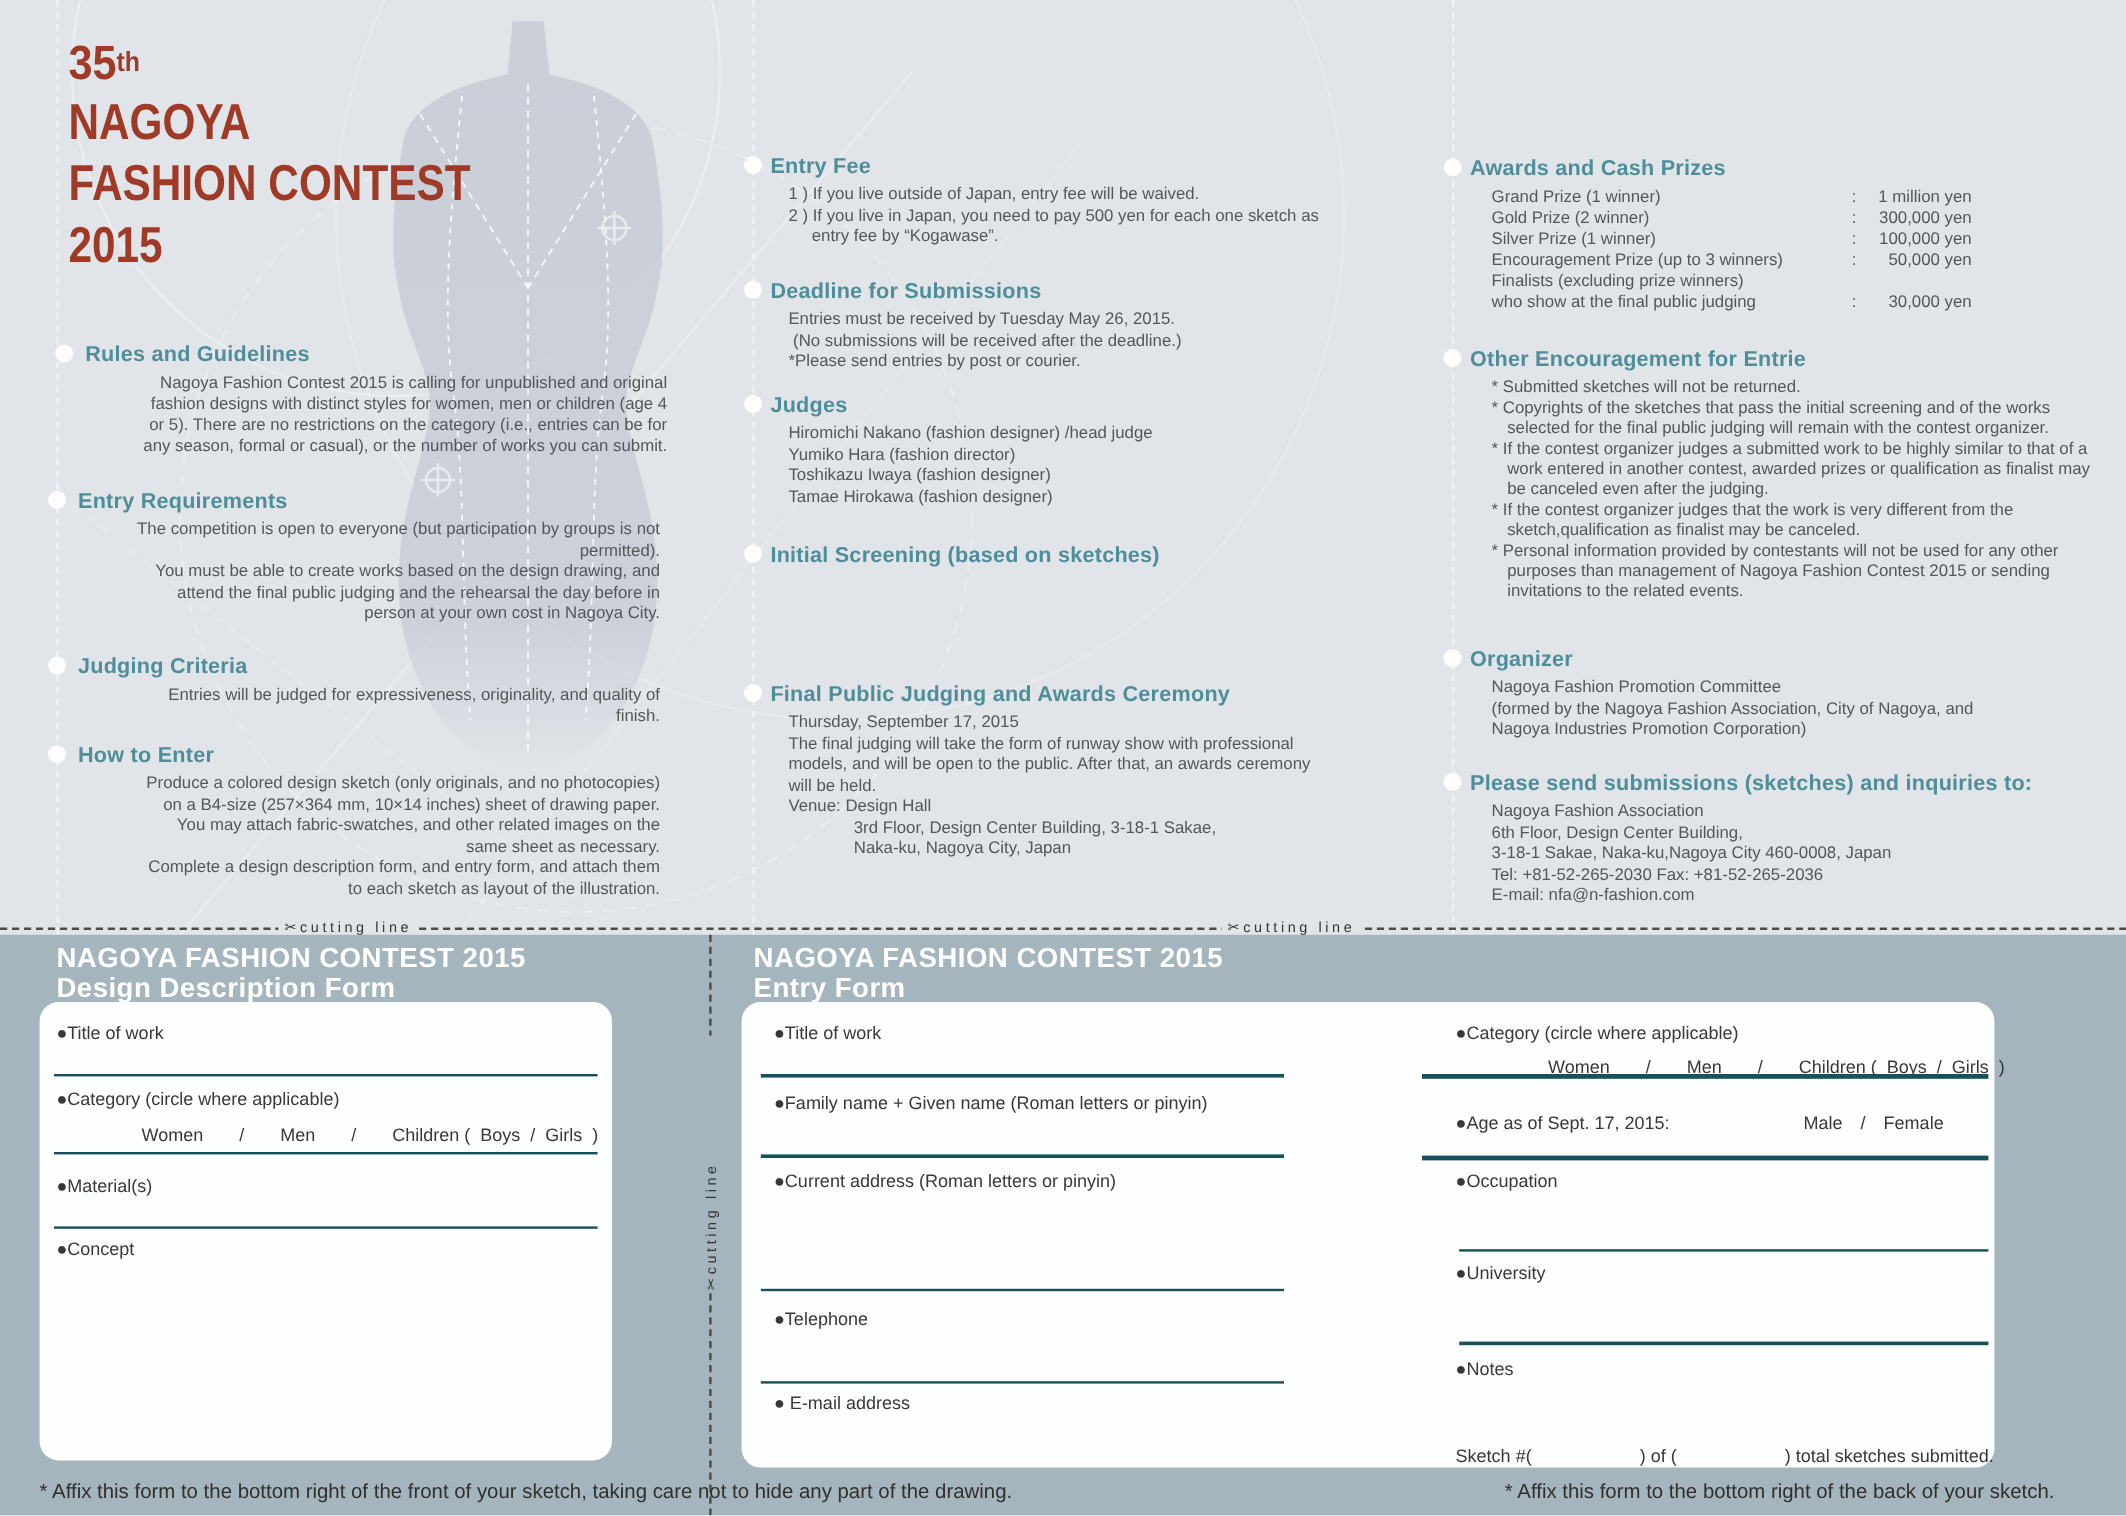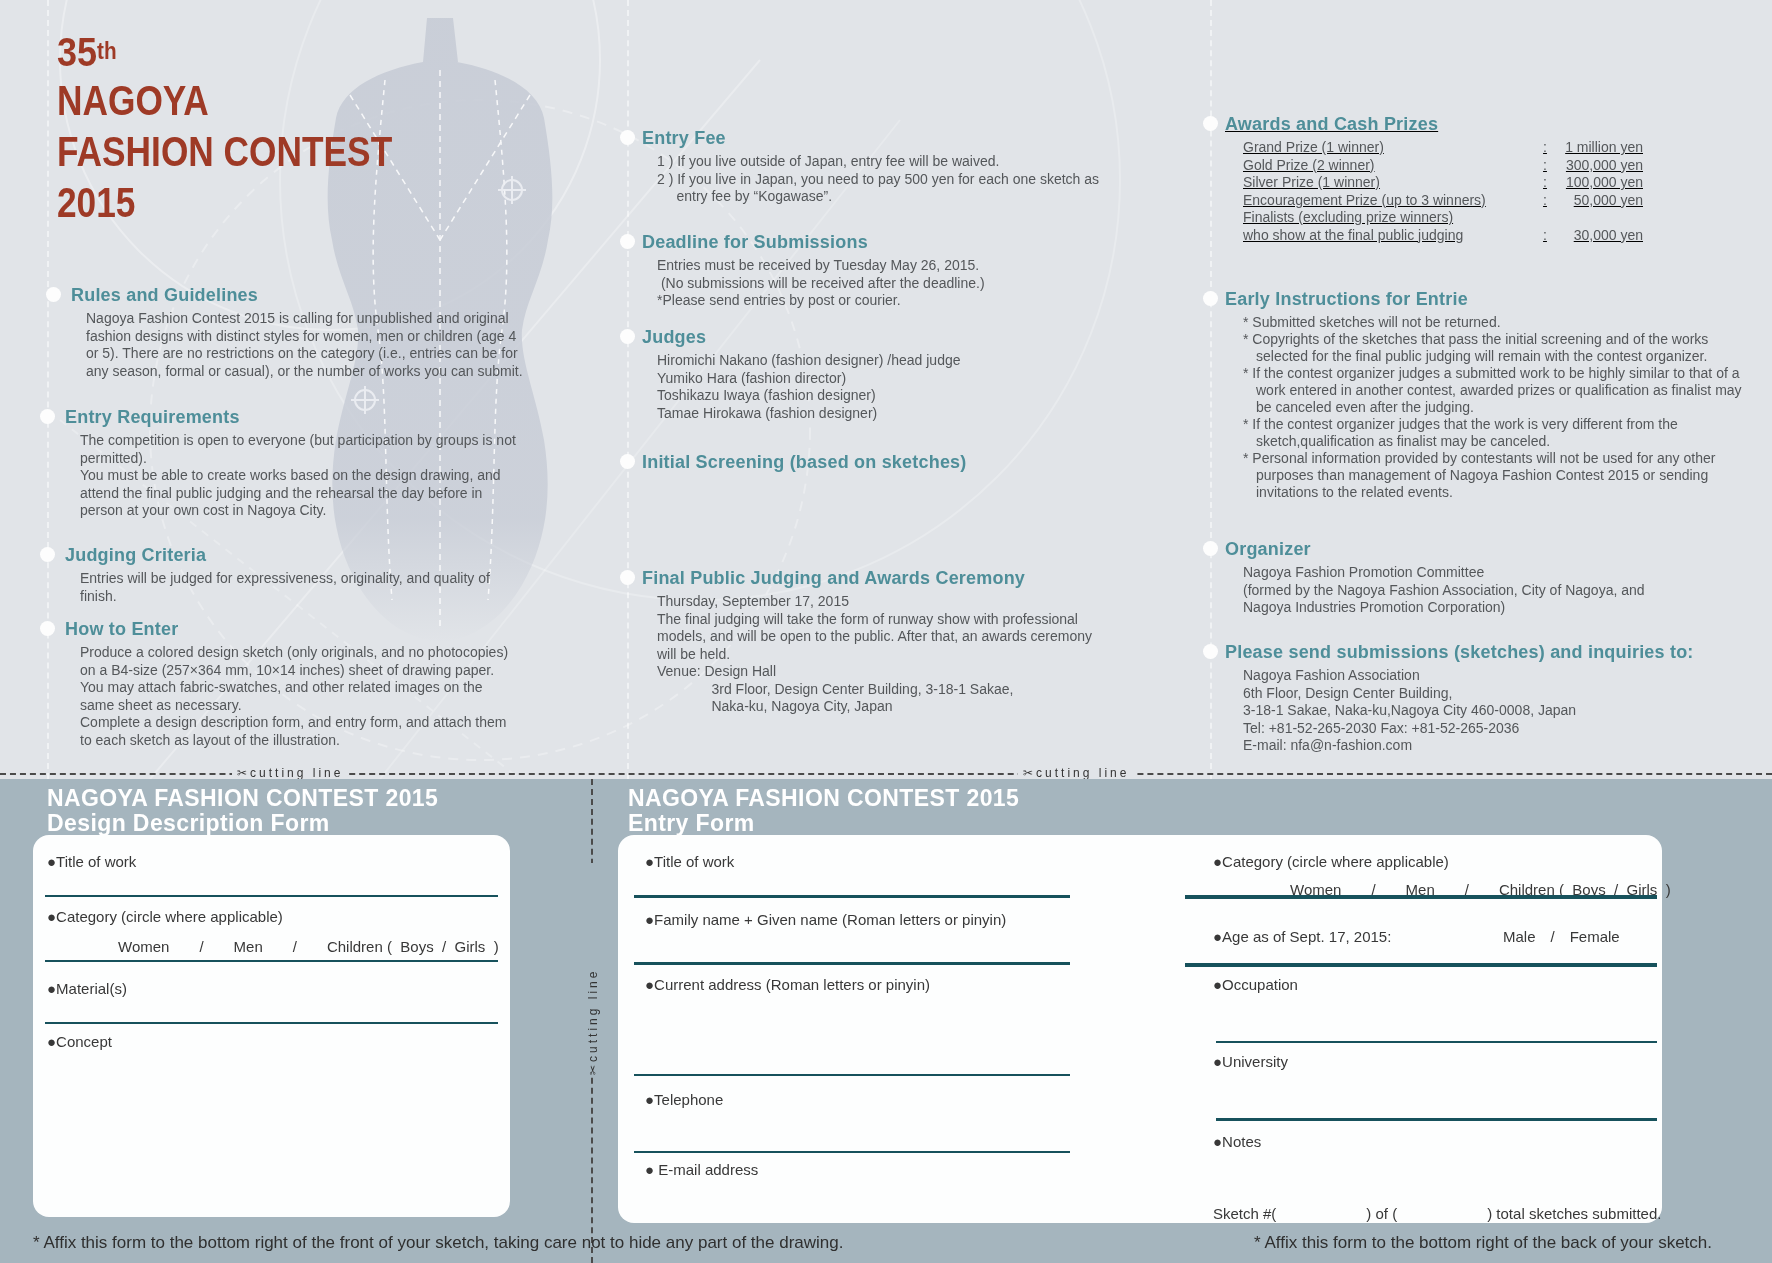--- a/index.html
+++ b/index.html
@@ -11,21 +11,21 @@
   
   .masthead{position:absolute;left:57px;top:28px;color:#9e3a26;font-weight:700;}
   .m-num{font-size:40px;line-height:46px;transform:scaleX(.9);transform-origin:0 0;}
   .m-num .th{font-size:23px;vertical-align:7px;}
   .m-line{font-size:42px;line-height:51px;letter-spacing:0;transform:scaleX(.84);transform-origin:0 0;white-space:nowrap;}
   
   .section{position:absolute;}
   .bullet{position:absolute;left:0;top:4px;width:15px;height:15px;border-radius:50%;background:#fdfdfd;}
   .sec-h{font-size:18px;line-height:24px;font-weight:700;color:#4e8e99;letter-spacing:.2px;white-space:nowrap;}
   .sec-b{font-size:14px;line-height:17.5px;color:#54575a;white-space:pre-line;margin-top:3px;}
-  .c1 .sec-h{margin-left:25px;} .c1 .sec-b{margin-left:40px;width:470px;}
+  .c1 .sec-h{margin-left:25px;} .c1 .sec-b{margin-left:40px;width:470px;text-align:right;}
   .c2 .sec-h{margin-left:22px;} .c2 .sec-b{margin-left:37px;width:540px;}
   .c3 .sec-h{margin-left:22px;} .c3 .sec-b{margin-left:40px;width:508px;}
   .prize-row{display:flex;width:400px;font-size:14px;line-height:17.5px;color:#54575a;}
   .prize-label{flex:1;} .prize-colon{width:16px;text-align:center;} .prize-value{width:90px;text-align:right;}
   .star-item{font-size:14px;line-height:17px;color:#54575a;padding-left:13px;text-indent:-13px;}
   
   .hcut{position:absolute;left:0;right:0;top:773px;border-top:2px dashed #4b4b4b;}
   .cut-label{position:absolute;font-size:12px;letter-spacing:3px;color:#333;background:#e1e4e8;
              padding:0 5px;top:765px;line-height:16px;white-space:nowrap;}
   .vcut{position:absolute;left:591px;top:779px;height:484px;border-left:2px dashed #4b4b4b;}
@@ -163,21 +163,21 @@
     <div class="sec-h">Final Public Judging and Awards Ceremony</div>
     <div class="sec-b">Thursday, September 17, 2015
 The final judging will take the form of runway show with professional
 models, and will be open to the public. After that, an awards ceremony
 will be held.
 Venue: Design Hall
 &nbsp;&nbsp;&nbsp;&nbsp;&nbsp;&nbsp;&nbsp;&nbsp;&nbsp;&nbsp;&nbsp;&nbsp;&nbsp;&nbsp;3rd Floor, Design Center Building, 3-18-1 Sakae,
 &nbsp;&nbsp;&nbsp;&nbsp;&nbsp;&nbsp;&nbsp;&nbsp;&nbsp;&nbsp;&nbsp;&nbsp;&nbsp;&nbsp;Naka-ku, Nagoya City, Japan</div>
   </div>
 
-  <div class="section c3" style="left:1203px;top:112px;text-decoration:underline;">
+  <div class="section c3" style="left:1203px;top:128px;">
     <span class="bullet"></span>
     <div class="sec-h">Awards and Cash Prizes</div>
     <div style="margin-left:40px;margin-top:3px;">
       <div class="prize-row">
         <span class="prize-label">Grand Prize (1 winner)</span>
         <span class="prize-colon">:</span>
         <span class="prize-value">1 million yen</span>
       </div>
       <div class="prize-row">
         <span class="prize-label">Gold Prize (2 winner)</span>
@@ -202,21 +202,21 @@
       <div class="prize-row">
         <span class="prize-label">who show at the final public judging</span>
         <span class="prize-colon">:</span>
         <span class="prize-value">30,000 yen</span>
       </div>
     </div>
   </div>
 
   <div class="section c3" style="left:1203px;top:287px;">
     <span class="bullet"></span>
-    <div class="sec-h">Early Instructions for Entrie</div>
+    <div class="sec-h">Other Encouragement for Entrie</div>
     <div style="margin-left:40px;margin-top:3px;width:508px;">
       <div class="star-item">* Submitted sketches will not be returned.</div>
       <div class="star-item">* Copyrights of the sketches that pass the initial screening and of the works selected for the final public judging will remain with the contest organizer.</div>
       <div class="star-item">* If the contest organizer judges a submitted work to be highly similar to that of a work entered in another contest, awarded prizes or qualification as finalist may be canceled even after the judging.</div>
       <div class="star-item">* If the contest organizer judges that the work is very different from the sketch,qualification as finalist may be canceled.</div>
       <div class="star-item">* Personal information provided by contestants will not be used for any other purposes than management of Nagoya Fashion Contest 2015 or sending invitations to the related events.</div>
     </div>
   </div>
 
   <div class="section c3" style="left:1203px;top:537px;">

